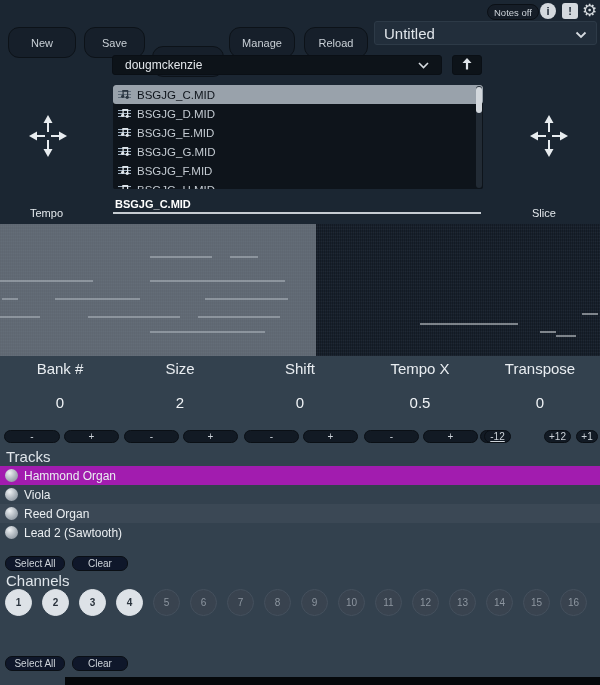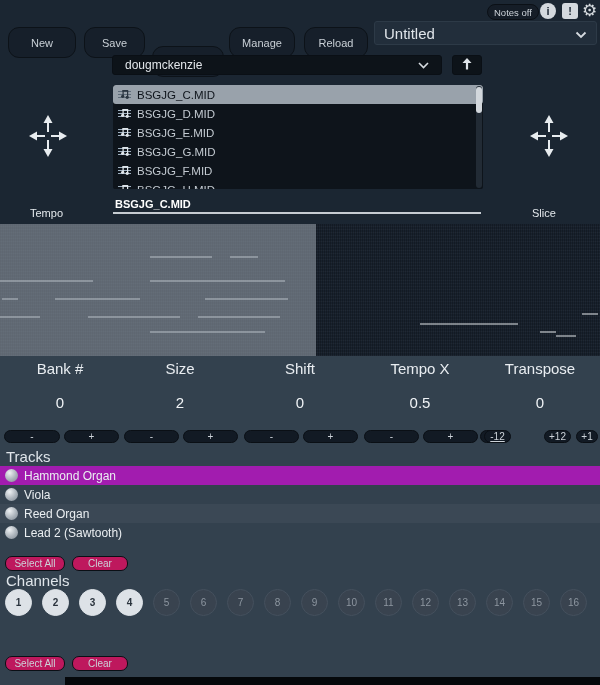--- a/index.html
+++ b/index.html
@@ -93,21 +93,21 @@
     height:19px; display:flex; align-items:center; gap:6px;
     padding-left:5px; font-size:12px; color:#eaeef1; width:600px;
   }
   .trow.selected { background:#a21caf; }
   .trow.stripe { background:#3b4855; }
   .sphere {
     width:13px; height:13px; border-radius:50%;
     background:radial-gradient(circle at 35% 30%, #eef1f3, #aab2ba 55%, #7e8791);
   }
   .small-btn {
-    position:absolute; height:15px; background:#be185d; border:1px solid #0a0f15;
+    position:absolute; height:15px; background:#0f172a; border:1px solid #0a0f15;
     border-radius:7px; color:#ccd2d8; font-size:10px;
     display:flex; align-items:center; justify-content:center; cursor:default;
   }
   .ch-row { display:flex; gap:10px; }
   .ch {
     width:27px; height:27px; border-radius:50%; background:#39434f;
     border:1px solid #44505d; color:#8d96a0; font-size:10px;
     display:flex; align-items:center; justify-content:center;
   }
   .ch.active { background:#dde2e7; border-color:#dde2e7; color:#2a333d; font-weight:bold; }

